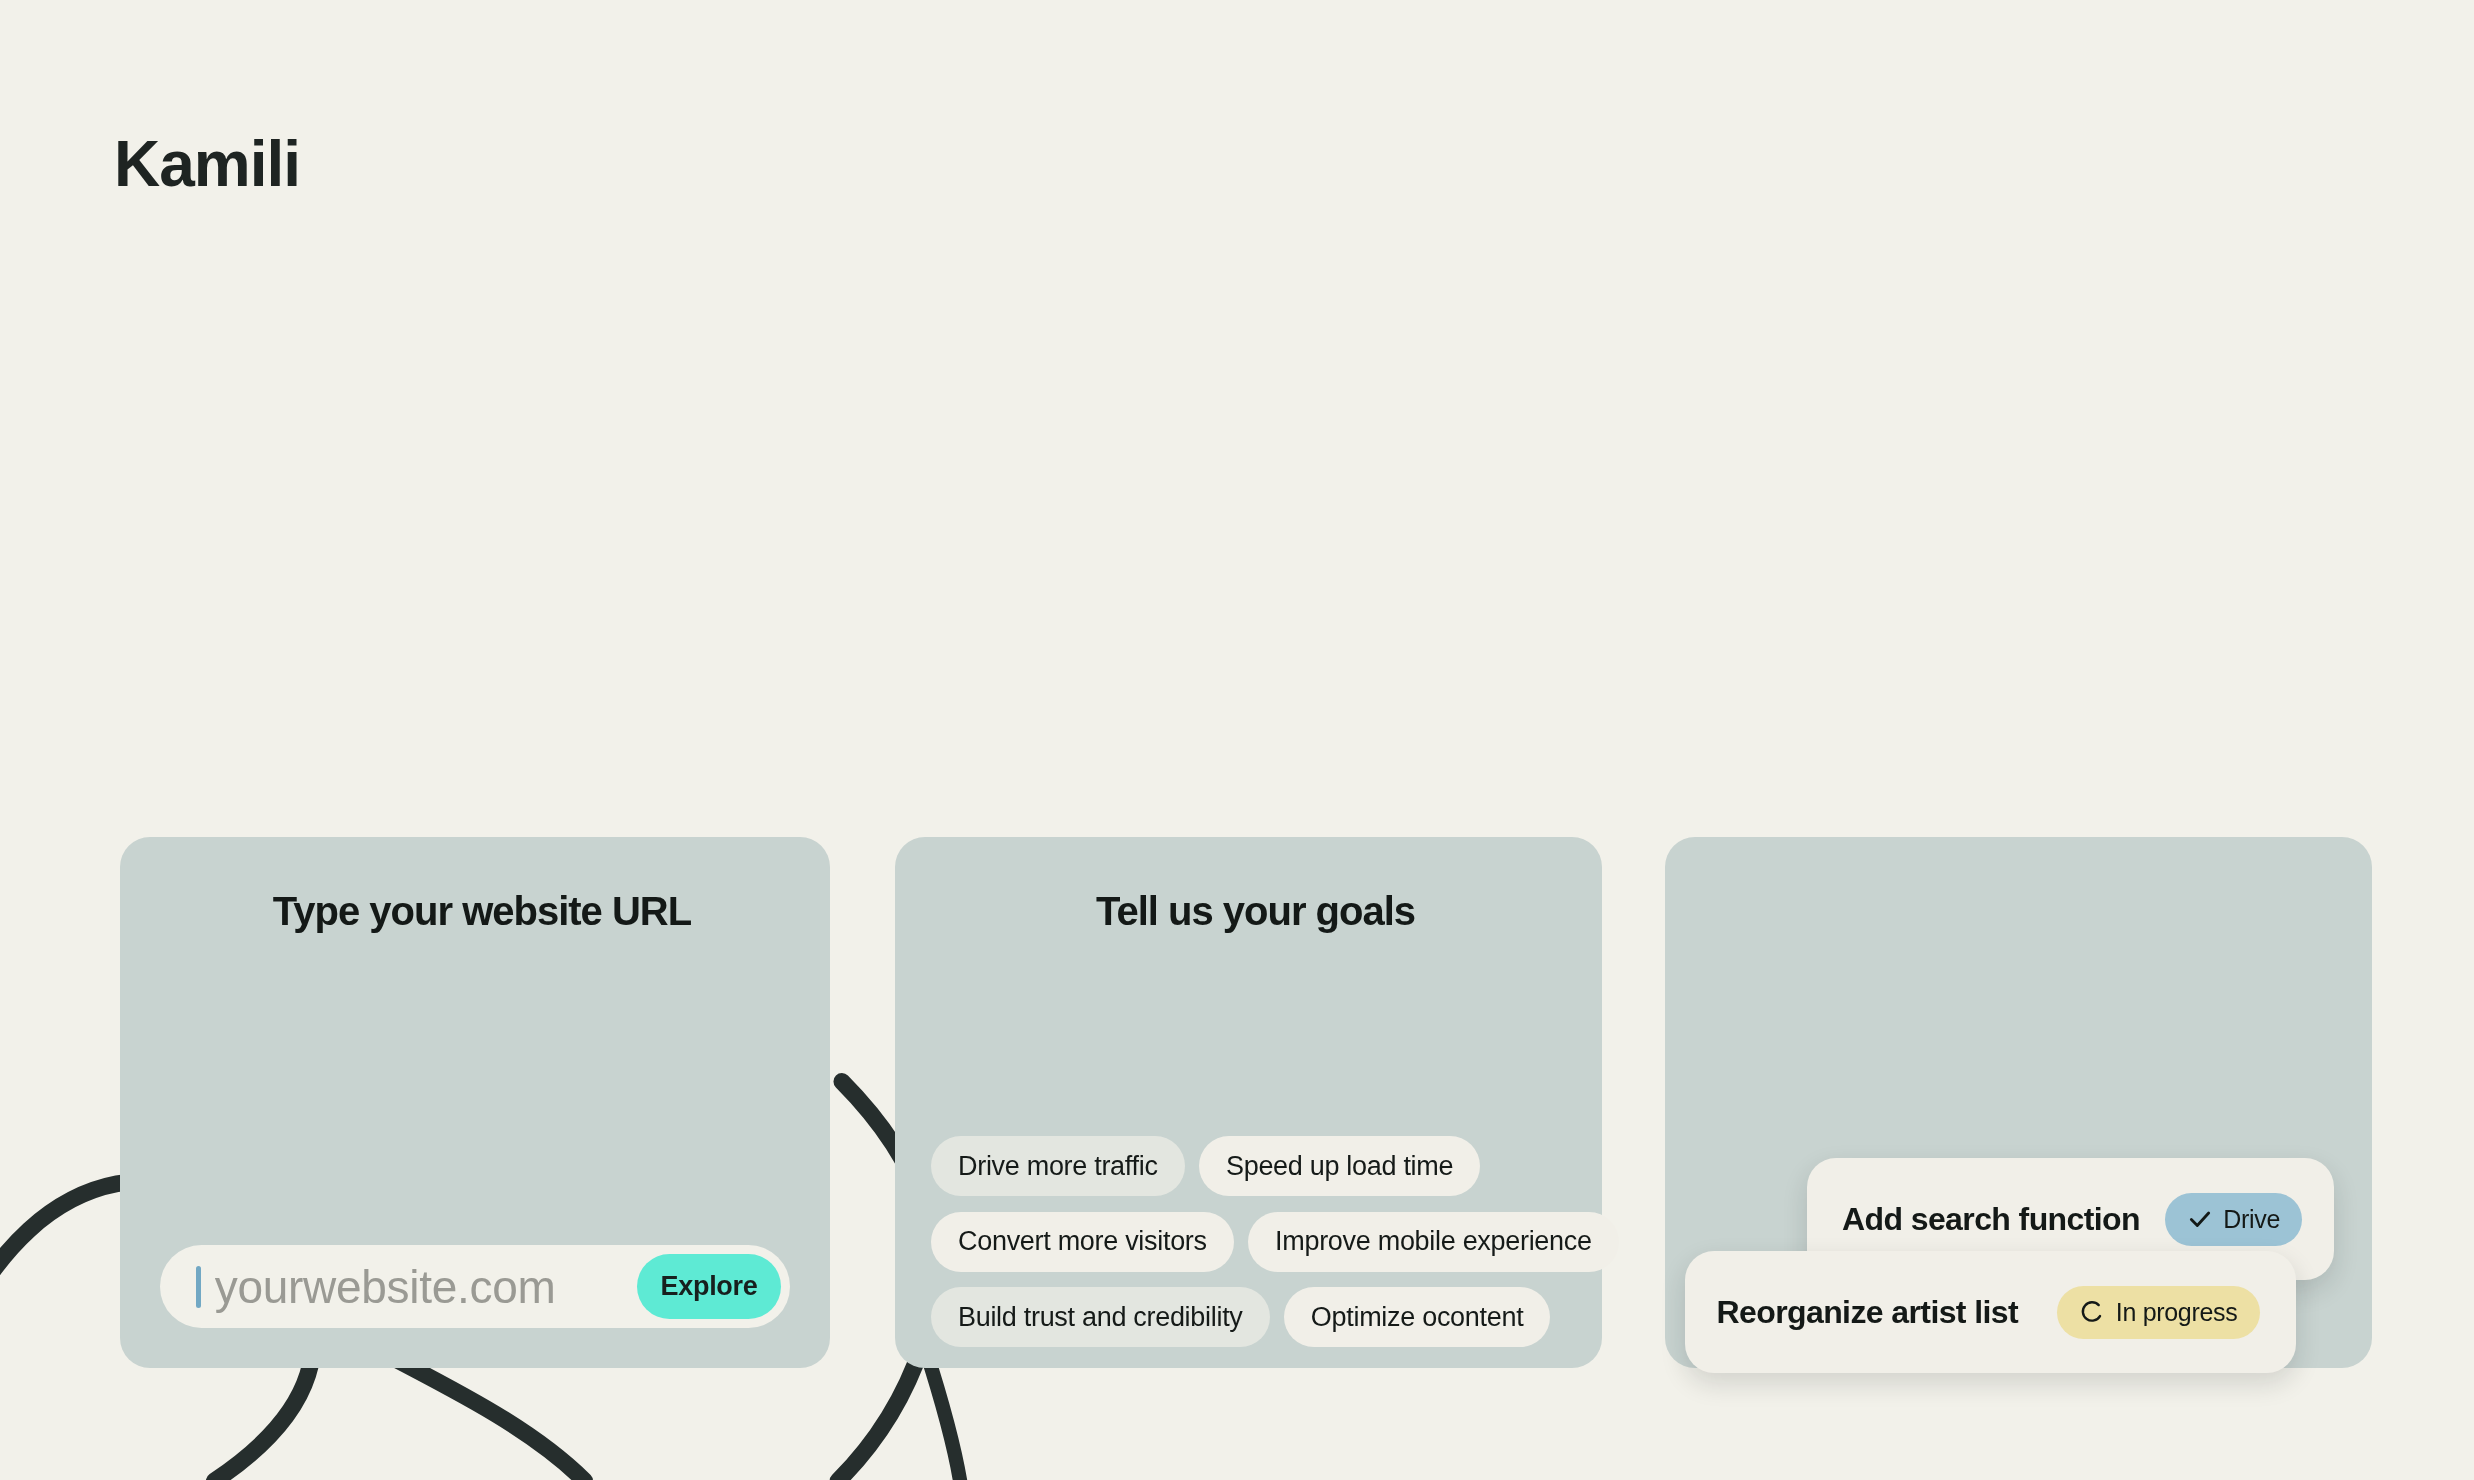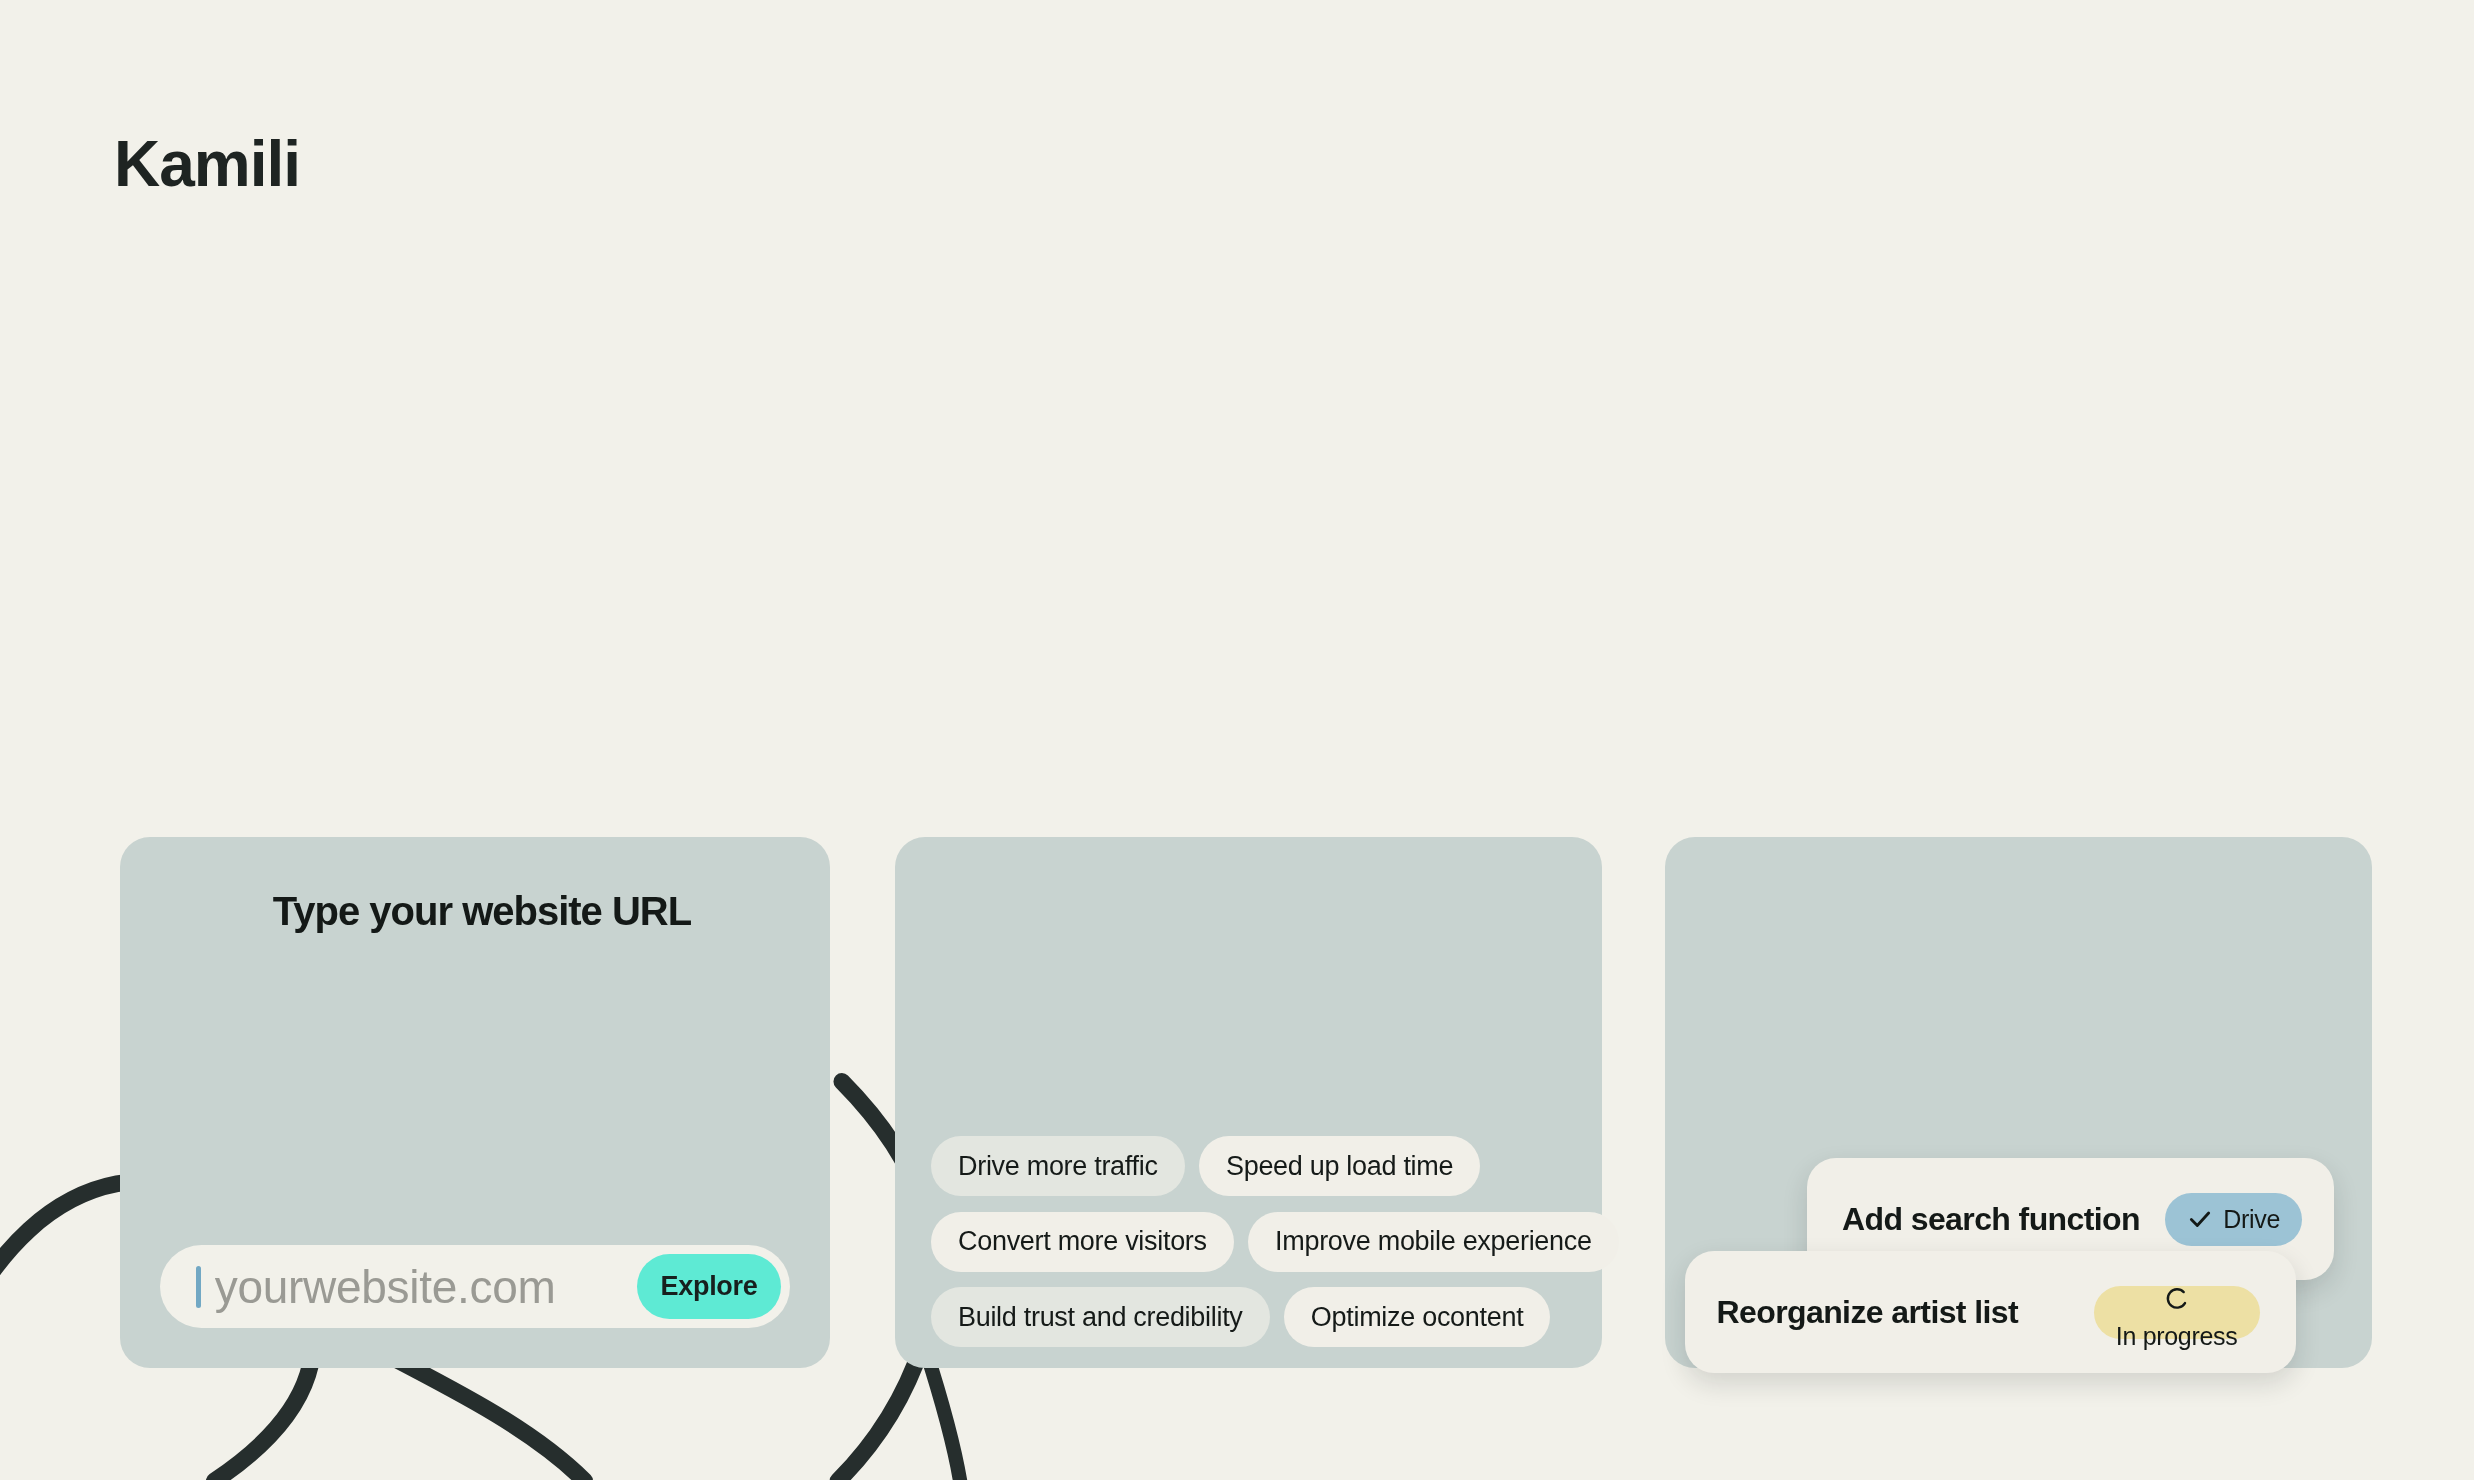--- a/index.html
+++ b/index.html
@@ -196,21 +196,21 @@
     height:53px;
     padding:0 22px;
     border-radius:29px;
     font-size:25px;
     letter-spacing:-0.3px;
     color:#141917;
     white-space:nowrap;
     cursor:pointer;
   }
   .badge.done        { background:#9CC3D5; }
-  .badge.in-progress { background:#EDE0A4;flex-direction:column; }
+  .badge.in-progress { background:#EDE0A4; }
 
   .badge svg { display:block; flex:0 0 auto; }
 </style>
 </head>
 <body>
 
 <div id="stage">
 
   <svg id="squiggles" viewBox="0 0 3810 2280" preserveAspectRatio="none" aria-hidden="true">
     <g fill="none" stroke="#262E2D" stroke-linecap="round">
@@ -236,20 +236,21 @@
       <h2 class="card-title">Type your website URL</h2>
 
       <div id="url-field">
         <span id="caret"></span>
         <span id="url-placeholder">yourwebsite.com</span>
         <button id="explore-btn">Explore</button>
       </div>
     </section>
 
     <section class="card" id="card-2">
+      <h2 class="card-title">Tell us your goals</h2>
 
       <div id="goal-chips">
         <div class="chip-row">
           <span class="chip tint-a">Drive more traffic</span>
           <span class="chip tint-b">Speed up load time</span>
         </div>
         <div class="chip-row">
           <span class="chip tint-b">Convert more visitors</span>
           <span class="chip tint-b">Improve mobile experience</span>
         </div>

